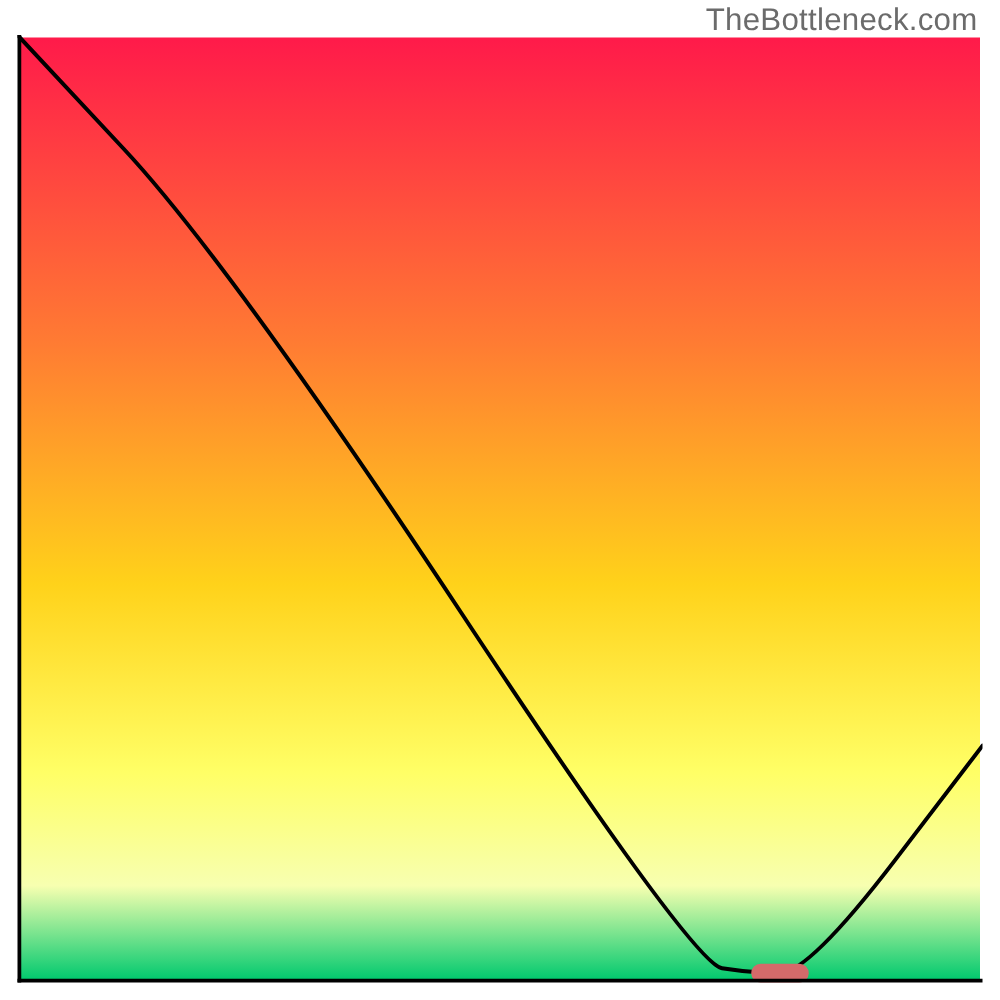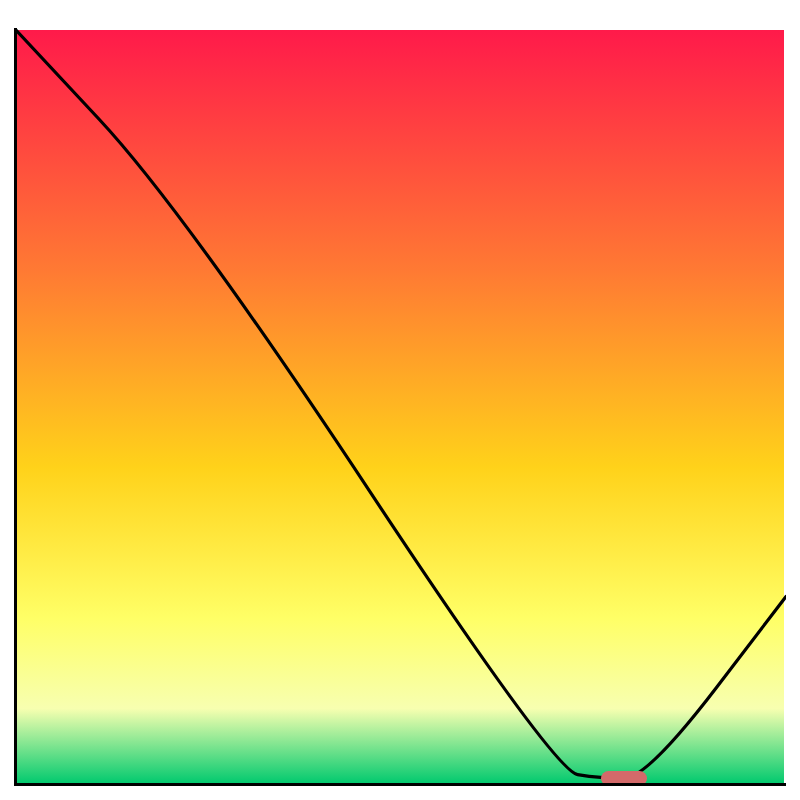--- a/index.html
+++ b/index.html
@@ -59,20 +59,21 @@
     position: absolute;
     background: #d46a6a;
     border-radius: 8px;
   }
 </style>
 </head>
 <body>
 
 <div class="container">
 
+  <div class="watermark">TheBottleneck.com</div>
 
   <div class="plot">
 
     <div class="gradient-bg" id="gradient-bg" style="background: linear-gradient(rgb(255, 26, 74) 0%, rgb(255, 122, 51) 32%, rgb(255, 210, 26) 58%, rgb(255, 255, 102) 78%, rgb(247, 255, 176) 90%, rgb(0, 201, 110) 100%);"></div>
 
     <svg class="curve" viewBox="0 0 772 758" preserveAspectRatio="none">
       <path id="curve-path" fill="none" stroke="#000000" stroke-width="3.2" stroke-linejoin="round" stroke-linecap="round" d="M 0.0 0.0 Q 0.0 0.0 84.9 91.0 Q 169.8 181.9 355.1 462.4 Q 540.4 742.8 563.6 746.6 Q 586.7 750.4 609.9 750.4 Q 633.0 750.4 702.5 659.5 T 772.0 568.5"></path>
     </svg>
 
     <div class="marker" id="marker" style="left: 586.72px; width: 46.32px; top: 742.92px; height: 15px; background: rgb(212, 106, 106);"></div>

